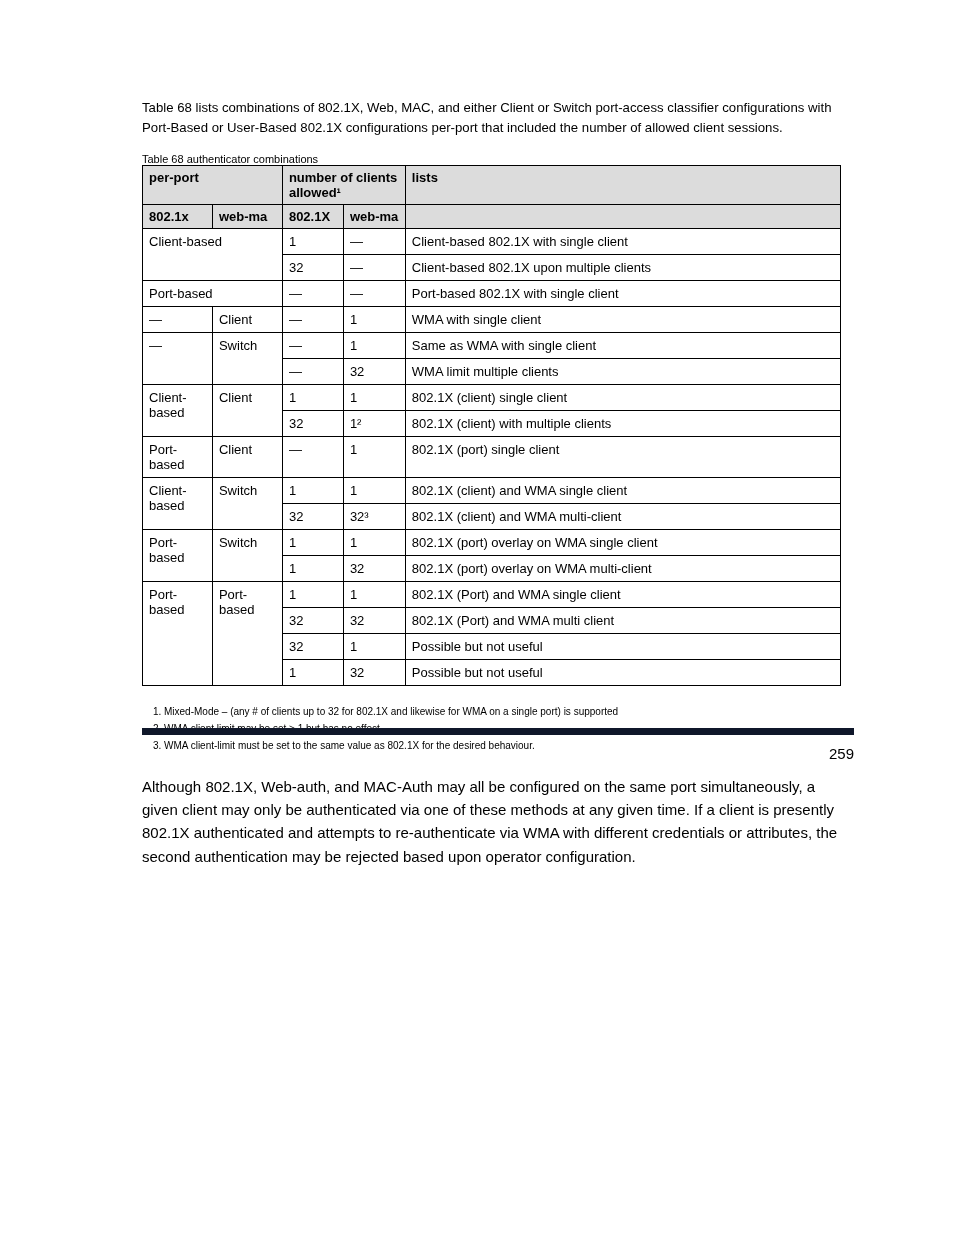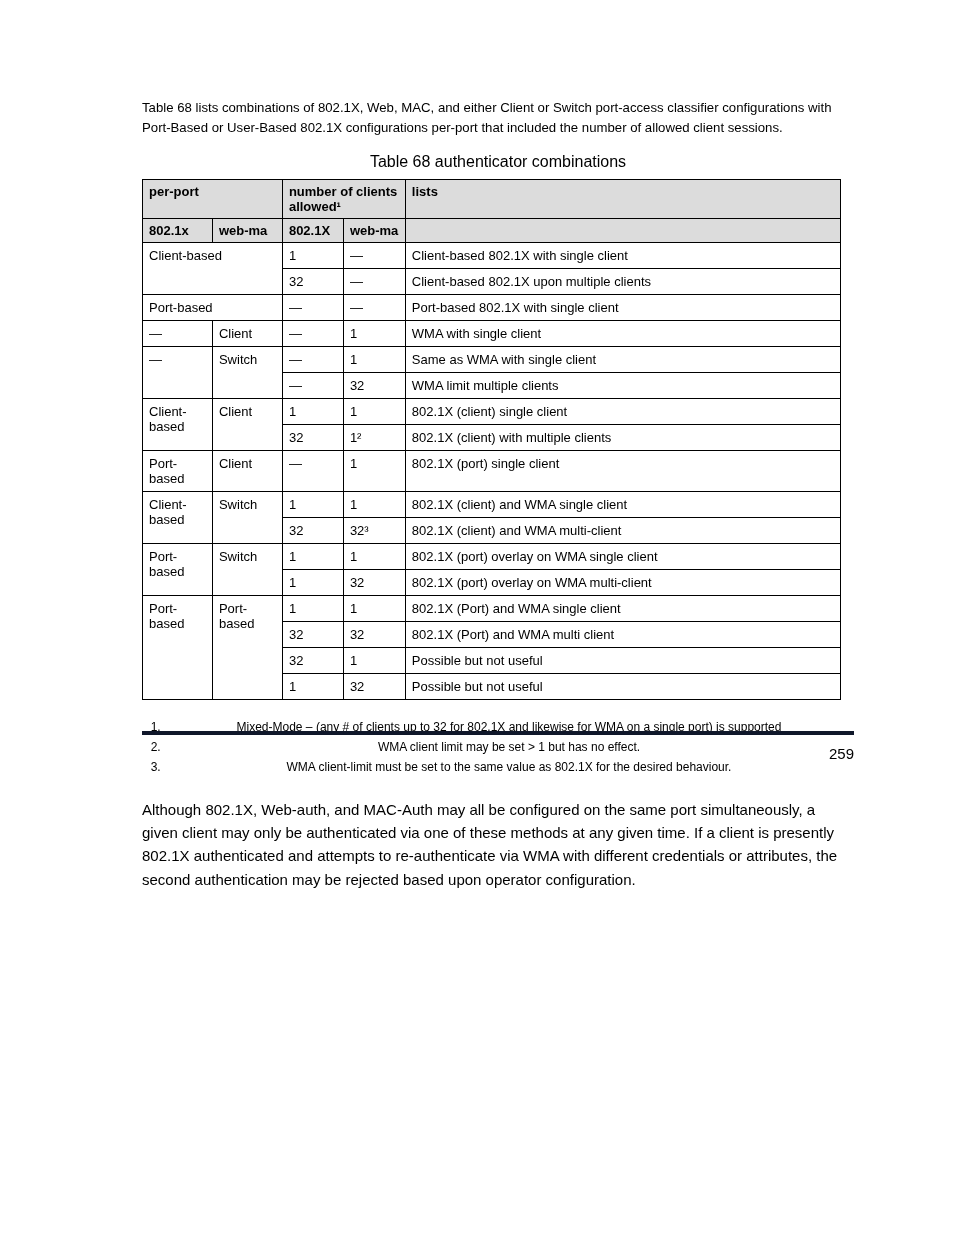--- a/index.html
+++ b/index.html
@@ -15,23 +15,21 @@
     position: relative;
     box-sizing: border-box;
     padding: 98px 100px 0 142px;
   }
   .intro {
     font-size: 13.2px;
     line-height: 1.55;
     margin-bottom: 14px;
   }
   .table-title {
-    font-size: 16px;
-    margin-bottom: 8px;
-    text-align: center;
+    font-size: 11px;
   }
   table.data {
     border-collapse: collapse;
     width: 699px;
     font-size: 13px;
   }
   table.data th, table.data td {
     border: 1px solid #000;
     text-align: left;
     vertical-align: top;
@@ -51,43 +49,42 @@
   col.c4 { width: 62px; }
   col.c5 { width: 436px; }
 
   th.group {
     padding-top: 12px;
     padding-bottom: 6px;
   }
   th.half { padding: 4px 6px; }
 
   .post-note {
-    font-size: 12px;
+    font-size: 10px;
     line-height: 1.5;
     margin-top: 18px;
-    text-align: center;
   }
   .post-note ol {
     margin: 4px 0 0 0;
     padding-left: 22px;
   }
   .post-note li {
     margin-bottom: 2px;
   }
   .post-para {
     font-size: 15px;
     line-height: 1.55;
     margin-top: 22px;
   }
   .footer {
     position: absolute;
     left: 142px;
     right: 100px;
     bottom: 170px;
-    border-top: 4px solid #0f172a;
+    border-top: 7px solid #0f172a;
   }
   .footer-text {
     text-align: right;
     font-size: 15px;
     padding-top: 10px;
     padding-right: 0;
   }
 </style>
 </head>
 <body>

